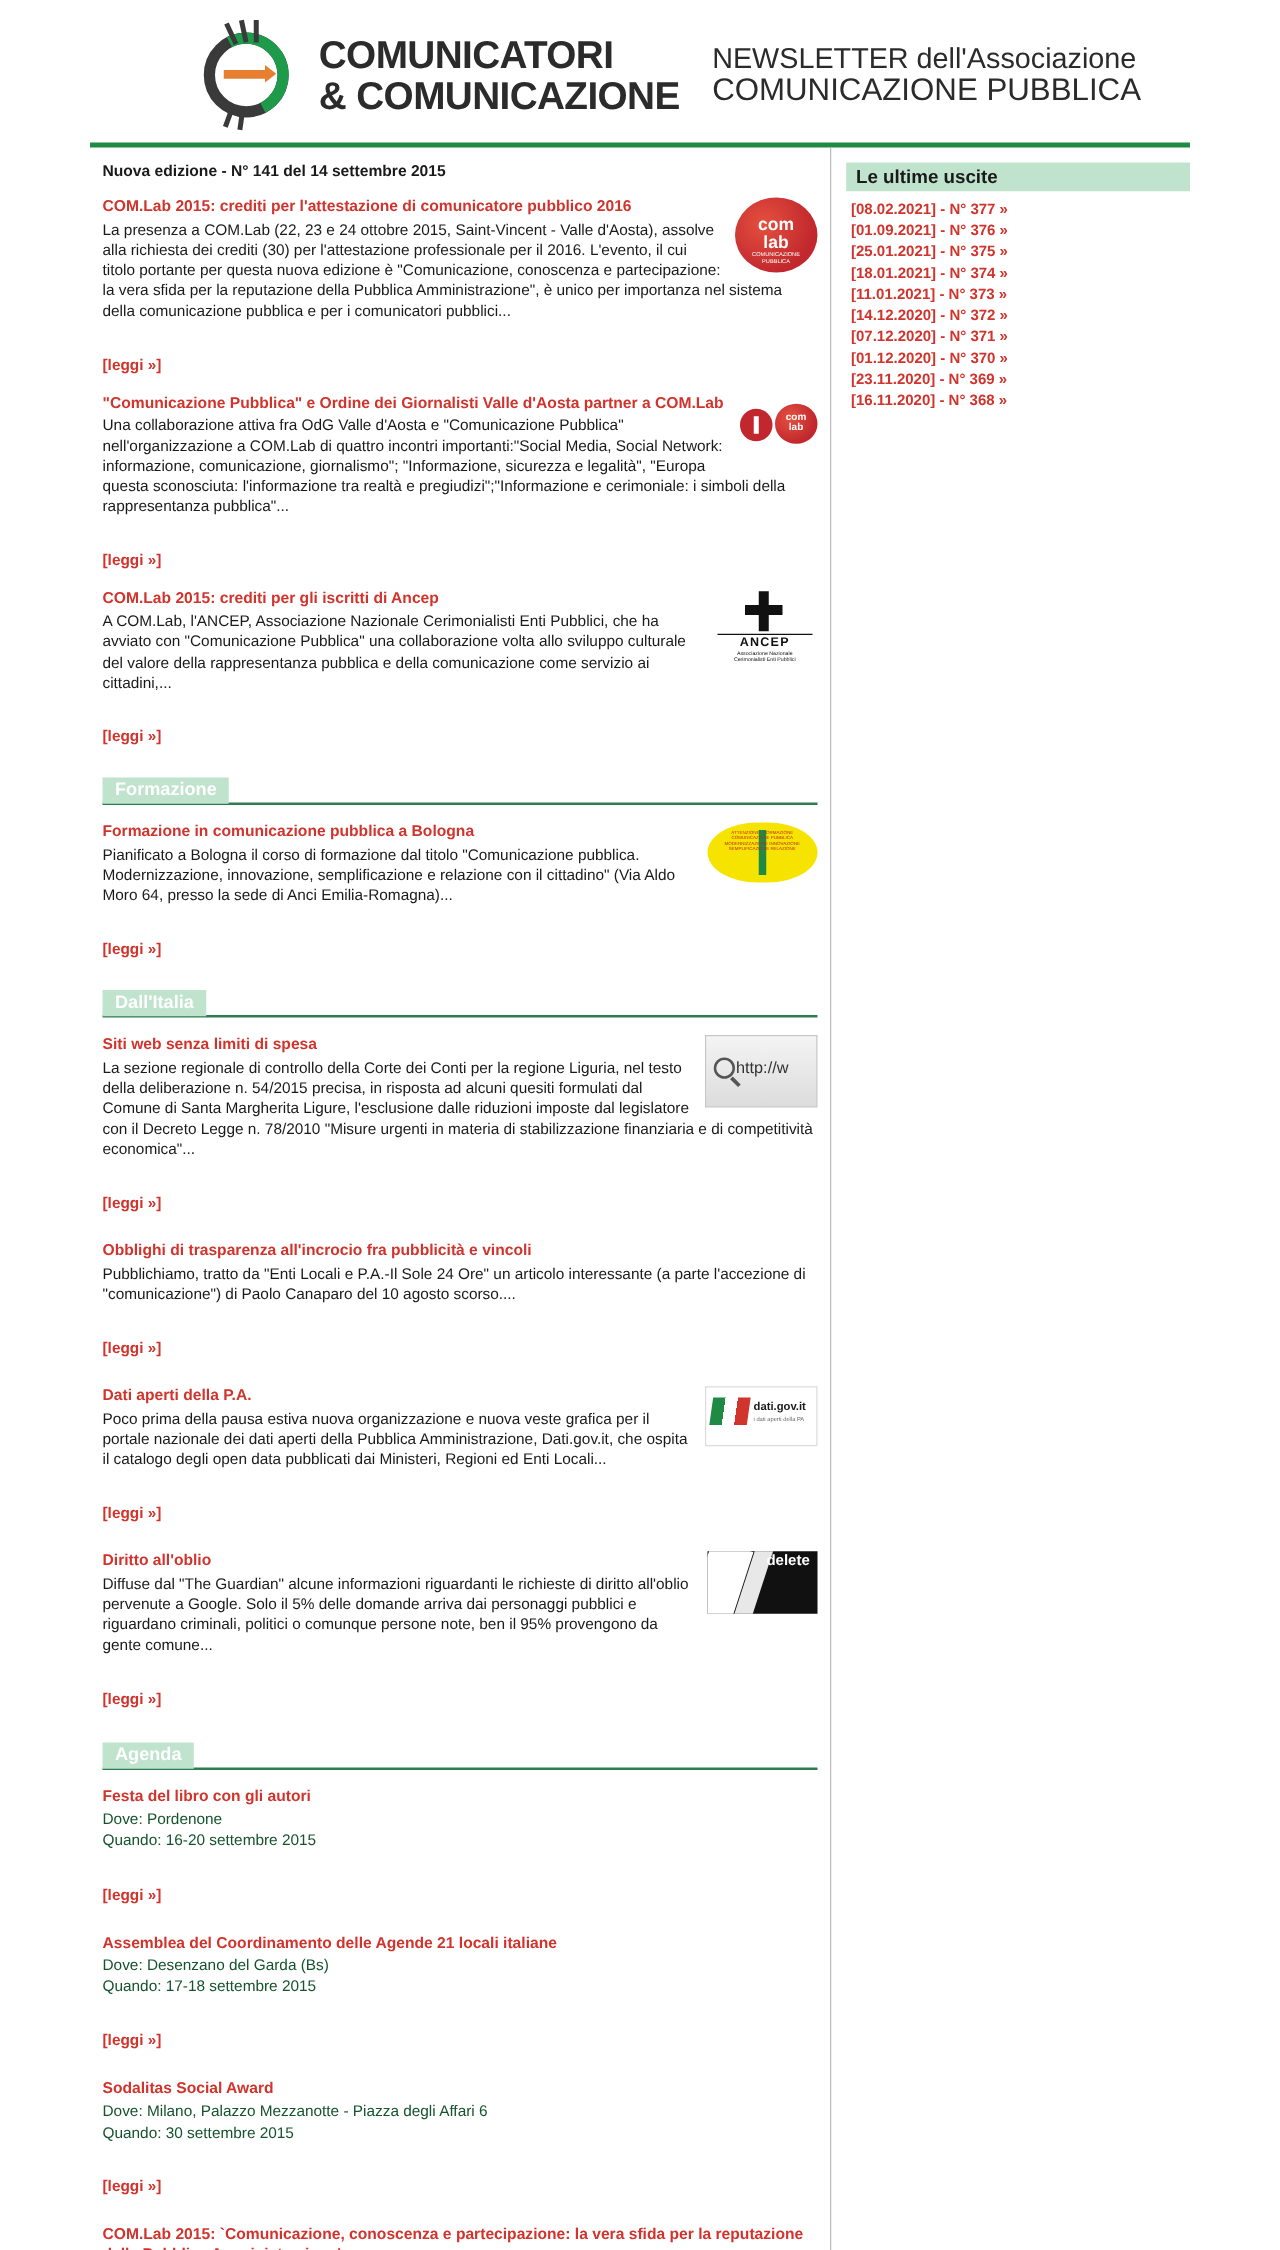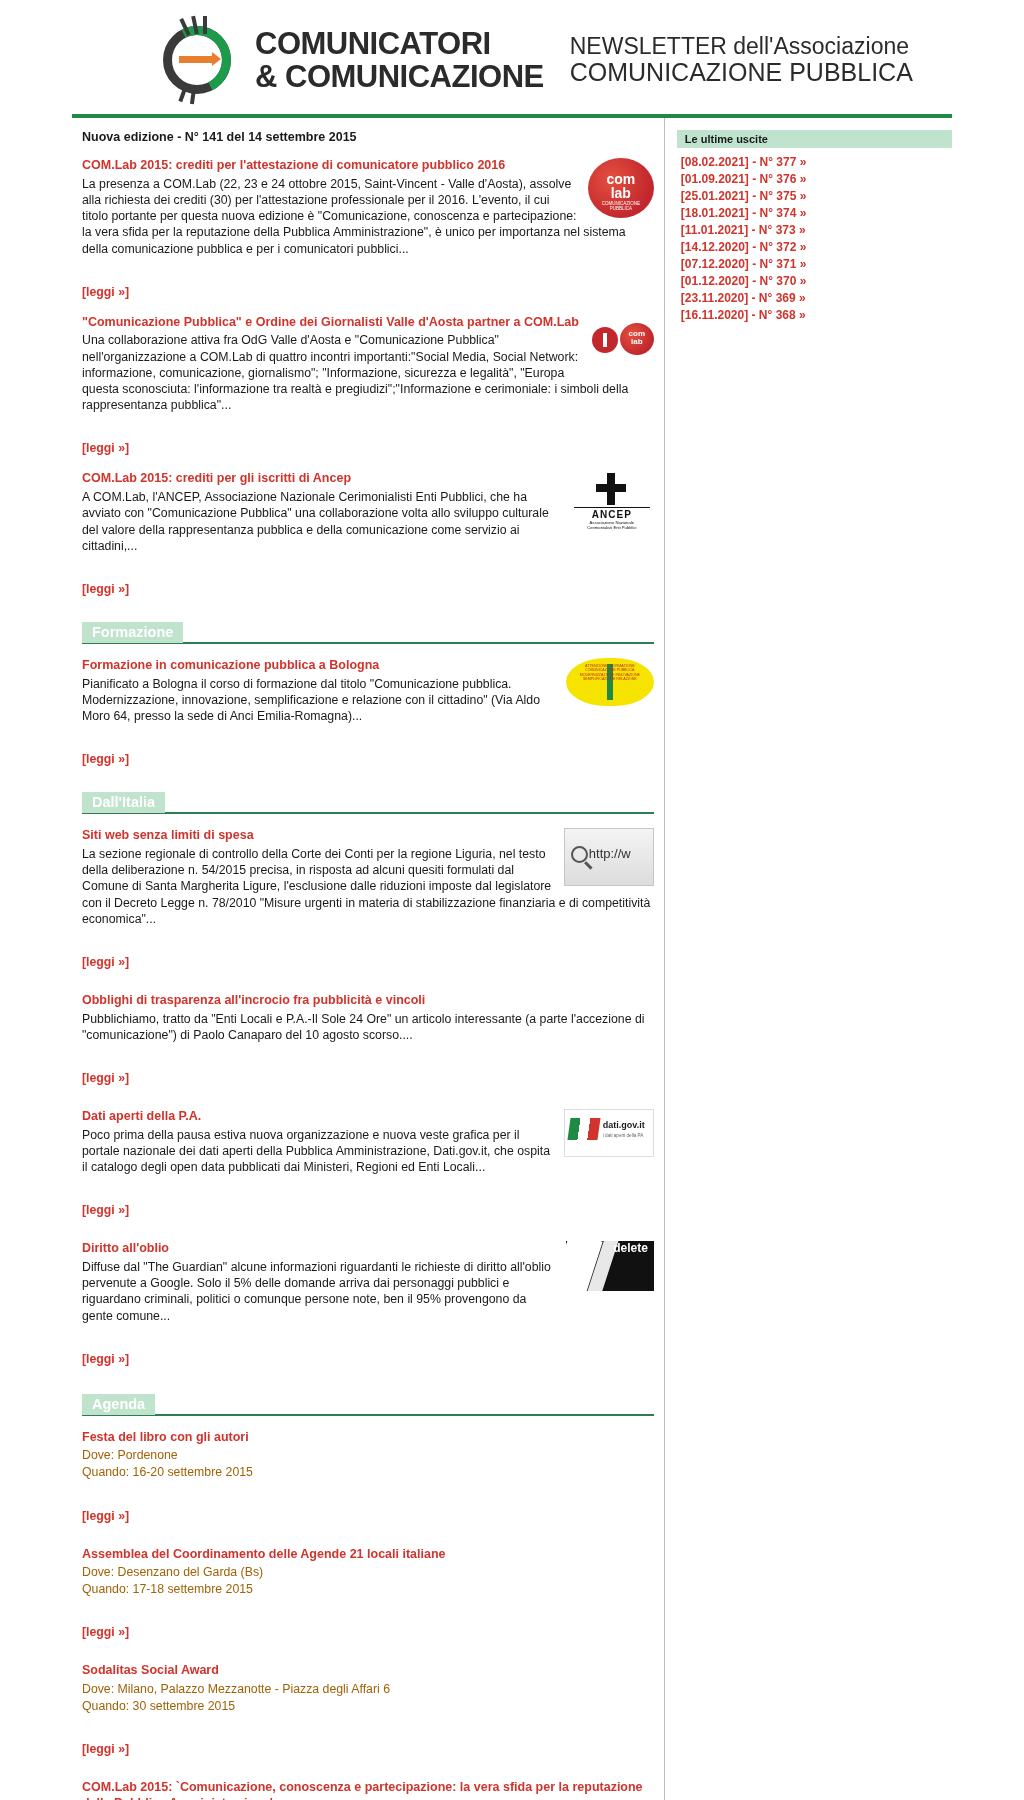--- a/index.html
+++ b/index.html
@@ -41,21 +41,21 @@
   .section-head .pill{display:inline-block;background:#bfe3cd;color:#ffffff;font-weight:bold;font-size:14.5px;padding:2px 10px 3px 10px;position:relative;z-index:2;}
   .section-head .rule{position:absolute;left:0;right:10px;bottom:0;height:2px;background:#2e7d4f;z-index:1;}
 
   .article{padding:0 10px 0 10px;margin-bottom:16px;position:relative;}
   .art-title{color:#d0342c;font-weight:bold;font-size:12.5px;margin-bottom:2px;line-height:1.25;}
   .art-body{font-size:12.3px;color:#1a1a1a;line-height:1.32;}
   .art-thumb{float:right;margin:0 0 4px 10px;}
   .leggi{color:#d0342c;font-weight:bold;font-size:12.3px;margin-top:28px;display:block;}
   .clear{clear:both;}
 
-  .agenda-line{font-size:12.3px;color:#a16207;line-height:1.35;}
+  .agenda-line{font-size:12.3px;color:#14532d;line-height:1.35;}
   .tb-comlab{width:66px;height:60px;border-radius:50%;background:radial-gradient(circle at 35% 35%,#e4503f 0%,#c1272d 70%);position:relative;}
   .tb-comlab span{position:absolute;left:0;right:0;top:14px;text-align:center;color:#fff;font-weight:bold;font-size:14px;line-height:1.0;}
   .tb-comlab small{position:absolute;left:0;right:0;bottom:6px;text-align:center;color:#fff;font-size:4.5px;line-height:1.1;}
   .tb-journ{width:62px;height:48px;position:relative;}
   .tb-journ .dot{position:absolute;left:0;top:12px;width:26px;height:26px;border-radius:50%;background:#c1272d;}
   .tb-journ .dot:after{content:"";position:absolute;left:11px;top:6px;width:4px;height:14px;background:#fff;}
   .tb-journ .mini{position:absolute;right:0;top:8px;width:34px;height:32px;border-radius:50%;background:radial-gradient(circle at 35% 35%,#e4503f 0%,#c1272d 70%);}
   .tb-journ .mini span{position:absolute;left:0;right:0;top:7px;text-align:center;color:#fff;font-weight:bold;font-size:8px;line-height:1;}
   .tb-ancep{width:84px;height:60px;position:relative;}
   .tb-ancep .cross{position:absolute;left:26px;top:2px;width:30px;height:32px;}
@@ -74,21 +74,21 @@
   .tb-dati{width:88px;height:46px;background:#fff;border:1px solid #ddd;position:relative;}
   .tb-dati .flag{position:absolute;left:4px;top:8px;width:30px;height:22px;background:linear-gradient(90deg,#1e8a43 0 33%,#fff 33% 66%,#d0342c 66% 100%);transform:skewX(-8deg);}
   .tb-dati .t1{position:absolute;left:38px;top:10px;font-size:9px;font-weight:bold;color:#1a1a1a;}
   .tb-dati .t2{position:absolute;left:38px;top:23px;font-size:4.6px;color:#666;}
   .tb-oblio{width:88px;height:50px;background:#111;position:relative;overflow:hidden;}
   .tb-oblio .w1{position:absolute;left:-6px;top:-6px;width:34px;height:62px;background:#fff;transform:rotate(18deg);}
   .tb-oblio .w2{position:absolute;left:30px;top:-10px;width:14px;height:70px;background:#e8e8e8;transform:rotate(18deg);}
   .tb-oblio .tg{position:absolute;right:6px;top:0;color:#fff;font-size:12px;font-weight:bold;}
 
   
-  .side-head{background:#bfe3cd;color:#1a1a1a;font-weight:bold;font-size:11px;padding:3px 8px;}
+  .side-head{background:#bfe3cd;color:#1a1a1a;font-weight:bold;font-size:15px;padding:3px 8px;}
   .side-list{padding:6px 0 0 4px;}
   .side-item{font-size:12px;color:#d0342c;font-weight:bold;line-height:1.42;white-space:nowrap;}
 
   
   .footer{position:absolute;left:0;right:0;bottom:0;}
   .foot-green{background:#1e8a43;color:#fff;text-align:center;font-size:12.5px;padding:7px 0 8px 0;}
   .foot-sub{background:#ffffff;color:#c9c9c9;text-align:center;font-size:10.5px;padding:2px 0 6px 0;}
 </style>
 </head>
 <body>

